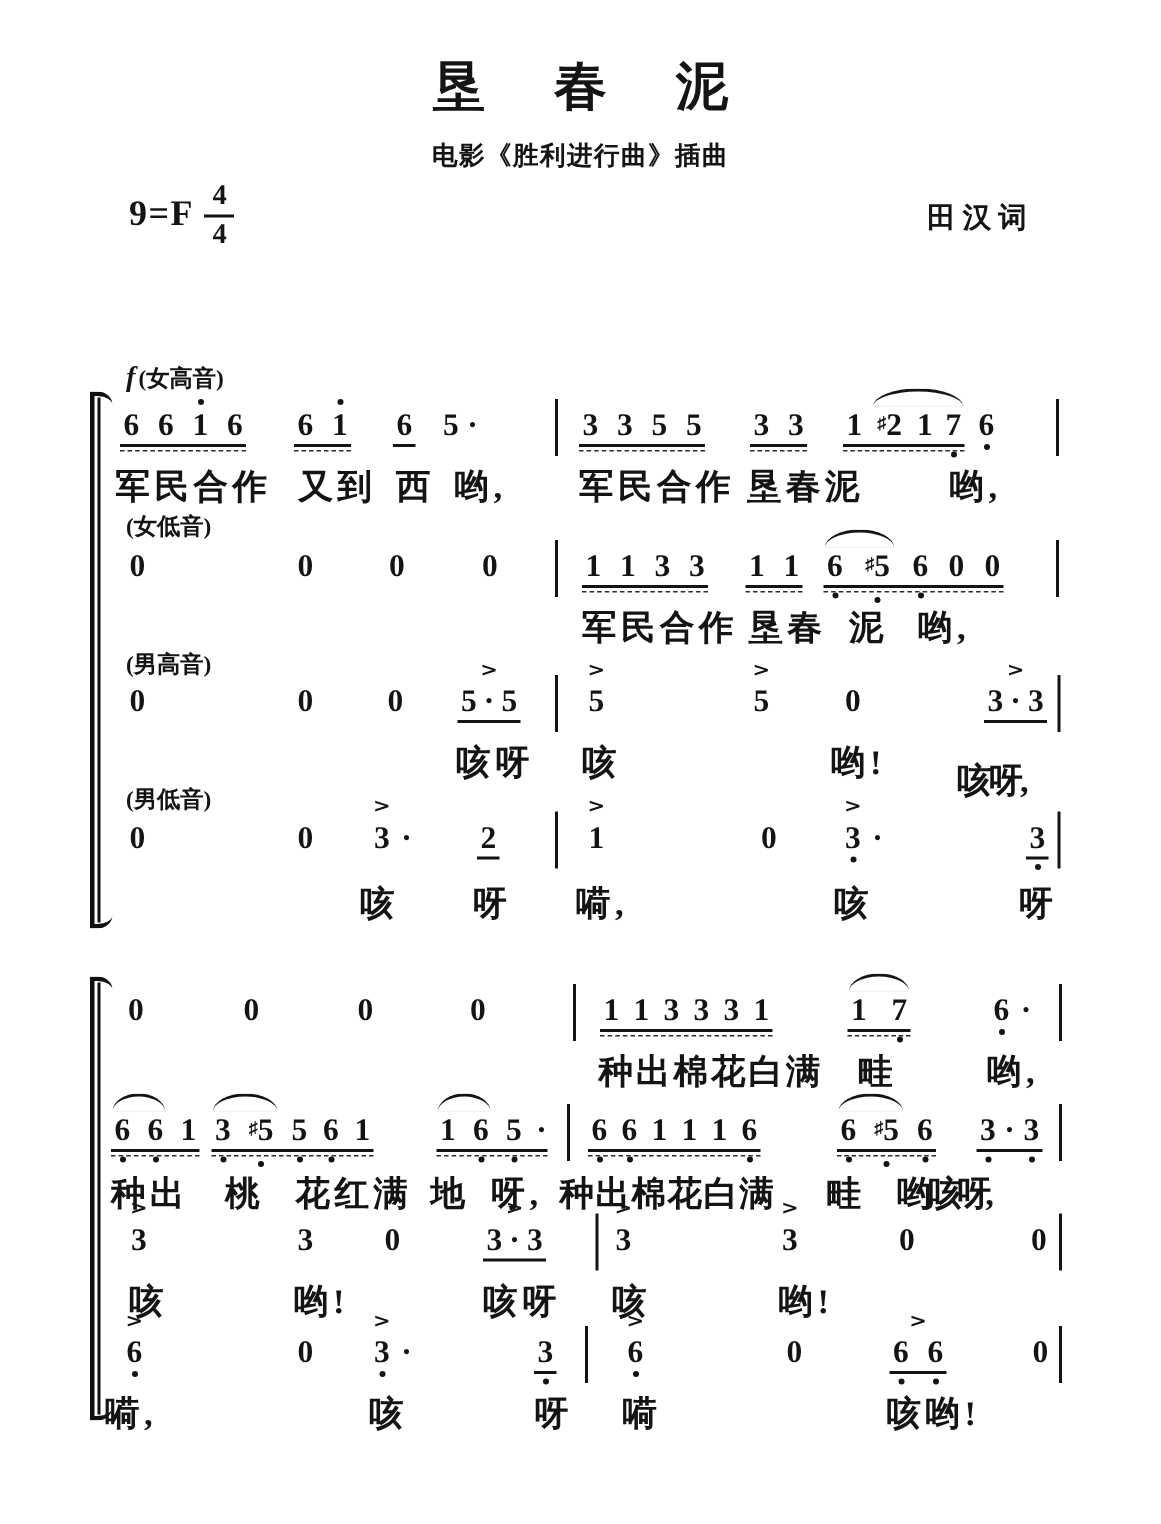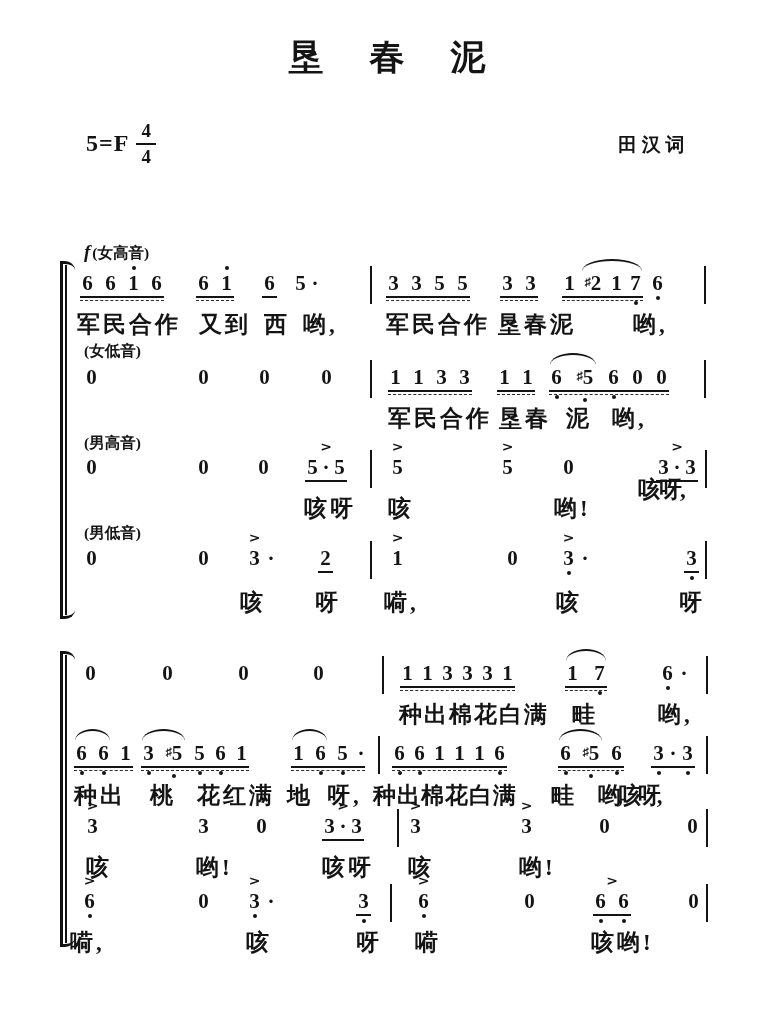--- a/index.html
+++ b/index.html
@@ -36,22 +36,23 @@
   .bracket::before{content:"";position:absolute;left:2.2px;top:1px;bottom:1px;width:1.6px;background:#111}
   .bhook{position:absolute;left:-3.2px;width:15px;height:10px}
   .bhook.t{top:-3px;border-top:3px solid #111;border-top-right-radius:10px 9px}
   .bhook.b{bottom:-3px;border-bottom:3px solid #111;border-bottom-right-radius:10px 9px}
 </style>
 </head>
 <body>
 
 <div class="page">
   <div class="title">垦春泥</div>
+  <div class="subtitle">电影《胜利进行曲》插曲</div>
   <div class="keysig">
-    <span class="kmain">5=F</span>
+    <span class="kmain">9=F</span>
     <span class="frac">
       <span>4</span>
       <span class="fbar"></span>
       <span>4</span>
     </span>
   </div>
   <div class="credit">田 汉 词</div>
   <div id="score">
       <div class="bracket" style="left: 60px; top: 264px; height: 352px;">
         <i class="bhook t"></i>
@@ -237,21 +238,21 @@
           <span class="note" style="width: 15px;">3</span>
           <span class="note" style="width: 8px;">·</span>
           <span class="note" style="width: 15px;">3</span>
         </div>
         <div class="beam" style="width: 42px; top: 24px;"></div>
         <div class="accent" style="left: 0px; right: 0px;">&gt;</div>
       </div>
       <div class="lyr" style="left: 304px; top: 493px;">咳呀</div>
       <div class="lyr" style="left: 388px; top: 493px;">咳</div>
       <div class="lyr" style="left: 554px; top: 493px;">哟!</div>
-      <div class="lyr" style="left: 638px; top: 474px; letter-spacing: -2px;">咳呀,</div>
+      <div class="lyr" style="left: 638px; top: 505px; letter-spacing: -2px;">咳呀,</div>
       <div class="vlabel" style="left: 84px; top: 523px;">(男低音)</div>
       <div class="barline" style="left: 370px; top: 541px; height: 38px;"></div>
       <div class="barline" style="left: 705px; top: 541px; height: 38px;"></div>
       <div class="cell" style="left: 84px; top: 547px;">
         <div class="nrow" style="gap: 6px;">
           <span class="note" style="width: 15px;">0</span>
         </div>
       </div>
       <div class="cell" style="left: 196px; top: 547px;">
         <div class="nrow" style="gap: 6px;">

